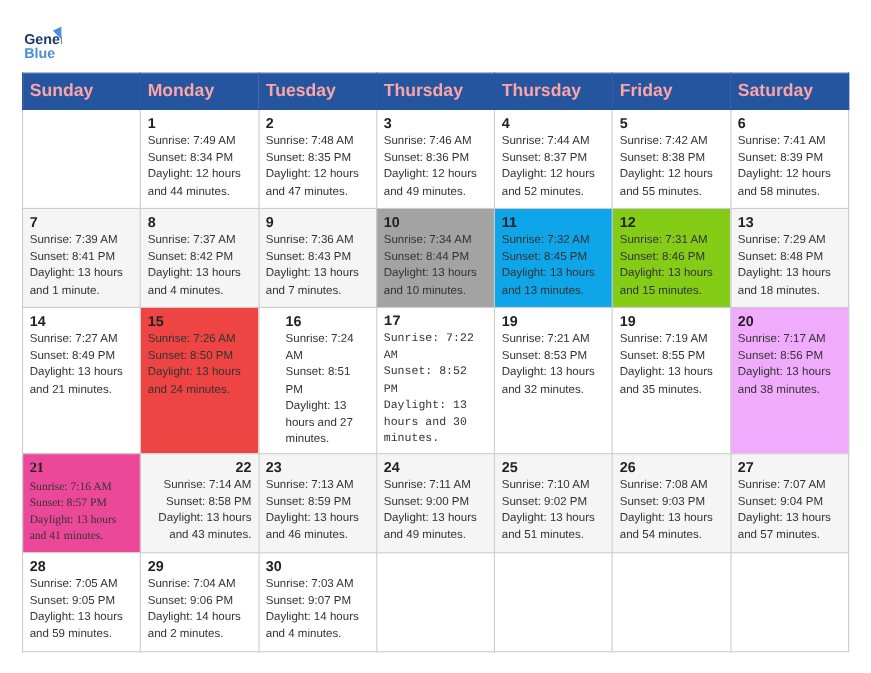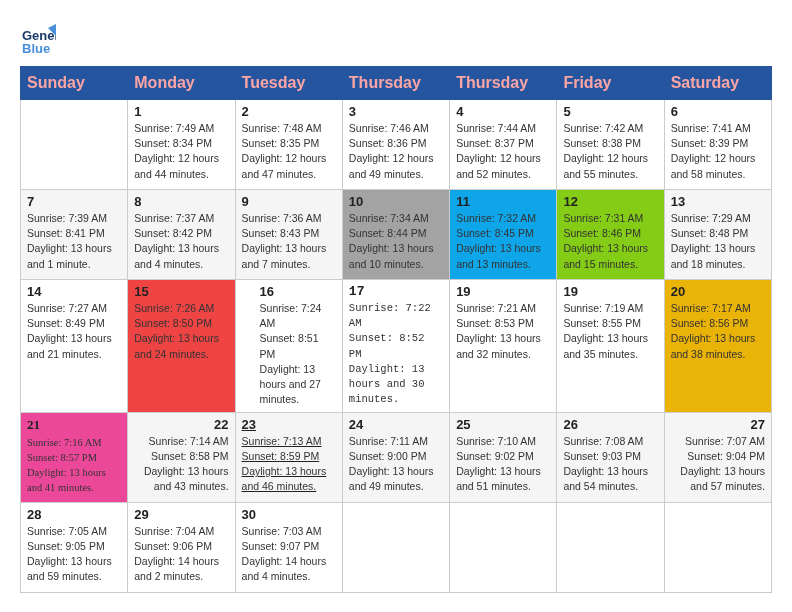--- a/index.html
+++ b/index.html
@@ -191,51 +191,51 @@
           <div class="day-info">Sunrise: 7:22 AM<br>Sunset: 8:52 PM<br>Daylight: 13 hours and 30 minutes.</div>
         </td>
         <td style="background: rgb(255, 255, 255);">
           <span class="day-num">19</span>
           <div class="day-info">Sunrise: 7:21 AM<br>Sunset: 8:53 PM<br>Daylight: 13 hours and 32 minutes.</div>
         </td>
         <td style="background: rgb(255, 255, 255);">
           <span class="day-num">19</span>
           <div class="day-info">Sunrise: 7:19 AM<br>Sunset: 8:55 PM<br>Daylight: 13 hours and 35 minutes.</div>
         </td>
-        <td style="background: #eab308;">
+        <td style="background: #f0abfc;">
           <span class="day-num">20</span>
           <div class="day-info">Sunrise: 7:17 AM<br>Sunset: 8:56 PM<br>Daylight: 13 hours and 38 minutes.</div>
         </td>
       </tr>
       <tr>
         <td style="background: #ec4899; font-family: Liberation Serif, serif;">
           <span class="day-num">21</span>
           <div class="day-info">Sunrise: 7:16 AM<br>Sunset: 8:57 PM<br>Daylight: 13 hours and 41 minutes.</div>
         </td>
         <td style="background: rgb(245, 245, 245); text-align: right;">
           <span class="day-num">22</span>
           <div class="day-info">Sunrise: 7:14 AM<br>Sunset: 8:58 PM<br>Daylight: 13 hours and 43 minutes.</div>
         </td>
-        <td style="background: rgb(245, 245, 245); text-decoration: underline;">
+        <td style="background: rgb(245, 245, 245);">
           <span class="day-num">23</span>
           <div class="day-info">Sunrise: 7:13 AM<br>Sunset: 8:59 PM<br>Daylight: 13 hours and 46 minutes.</div>
         </td>
         <td style="background: rgb(245, 245, 245);">
           <span class="day-num">24</span>
           <div class="day-info">Sunrise: 7:11 AM<br>Sunset: 9:00 PM<br>Daylight: 13 hours and 49 minutes.</div>
         </td>
         <td style="background: rgb(245, 245, 245);">
           <span class="day-num">25</span>
           <div class="day-info">Sunrise: 7:10 AM<br>Sunset: 9:02 PM<br>Daylight: 13 hours and 51 minutes.</div>
         </td>
         <td style="background: rgb(245, 245, 245);">
           <span class="day-num">26</span>
           <div class="day-info">Sunrise: 7:08 AM<br>Sunset: 9:03 PM<br>Daylight: 13 hours and 54 minutes.</div>
         </td>
-        <td style="background: rgb(245, 245, 245); text-align: right;">
+        <td style="background: rgb(245, 245, 245);">
           <span class="day-num">27</span>
           <div class="day-info">Sunrise: 7:07 AM<br>Sunset: 9:04 PM<br>Daylight: 13 hours and 57 minutes.</div>
         </td>
       </tr>
       <tr>
         <td style="background: rgb(255, 255, 255);">
           <span class="day-num">28</span>
           <div class="day-info">Sunrise: 7:05 AM<br>Sunset: 9:05 PM<br>Daylight: 13 hours and 59 minutes.</div>
         </td>
         <td style="background: rgb(255, 255, 255);">

